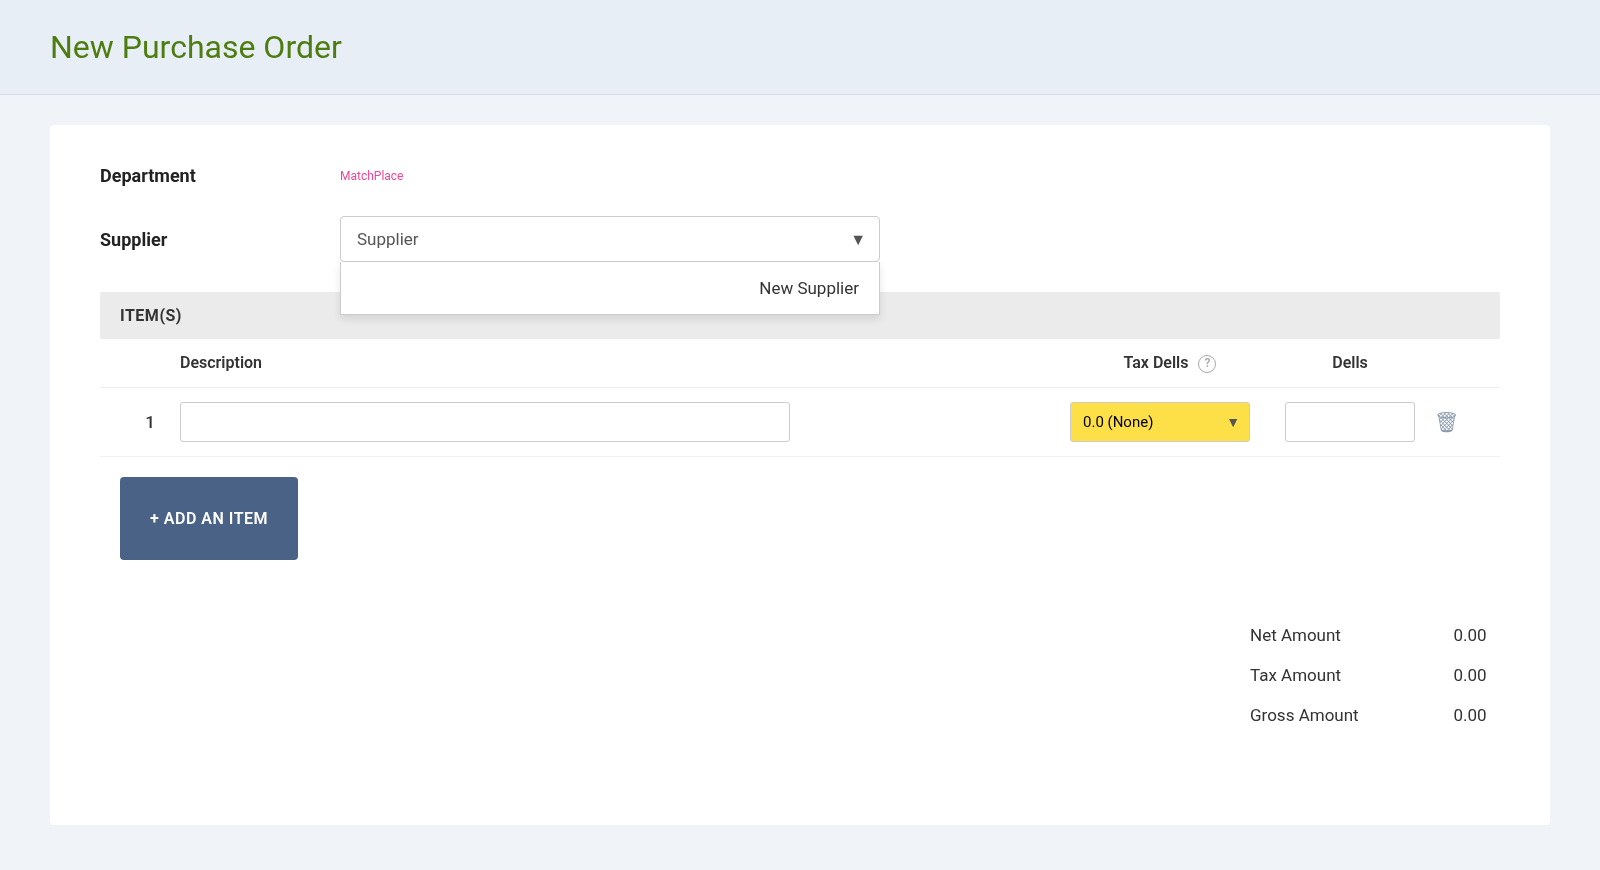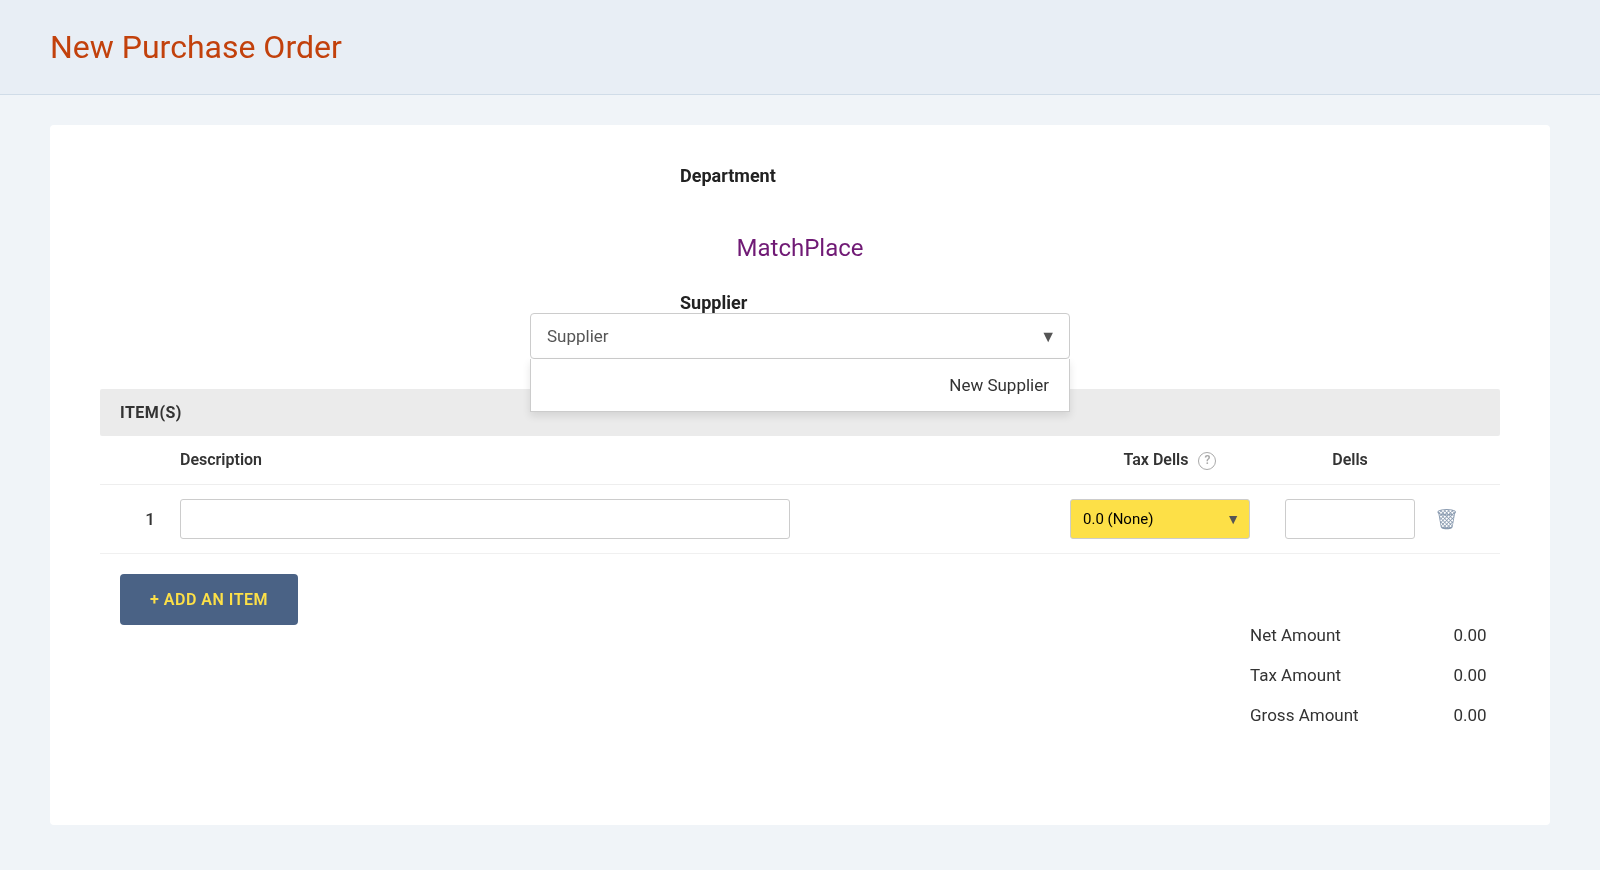--- a/index.html
+++ b/index.html
@@ -17,51 +17,49 @@
 
     .page-header {
       background: #e8eef5;
       padding: 28px 50px;
       border-bottom: 1px solid #d0dce8;
     }
 
     .page-title {
       font-size: 32px;
       font-weight: 400;
-      color: #c2410c;
+      color: #4d7c0f;
     }
 
     .page-content {
       background: #fff;
       margin: 30px 50px;
       border-radius: 4px;
       padding: 40px 50px;
       min-height: 700px;
       position: relative;
     }
 
     .form-group {
       display: flex;
       align-items: center;
       margin-bottom: 30px;
-      flex-direction: column;
     }
 
     .form-label {
       font-size: 18px;
       font-weight: 700;
       color: #222;
       width: 240px;
       flex-shrink: 0;
     }
 
     .form-value {
-      font-size: 24px;
-      color: #701a75;
-      margin-top: 48px;
+      font-size: 12px;
+      color: #ec4899;
     }
 
     .supplier-select-container {
       position: relative;
       width: 540px;
     }
 
     .supplier-select {
       width: 100%;
       padding: 12px 40px 12px 16px;
@@ -201,23 +199,23 @@
       background: none;
       border: none;
       cursor: pointer;
       color: #8a9bb0;
       font-size: 20px;
       padding: 4px;
     }
 
     .add-item-btn {
       background: #4a6285;
-      color: #fde047;
+      color: #ffffff;
       border: none;
-      padding: 16px 30px;
+      padding: 32px 30px;
       font-size: 16px;
       font-weight: 600;
       border-radius: 4px;
       cursor: pointer;
       margin: 20px 20px;
       letter-spacing: 0.5px;
     }
 
     .totals-section {
       position: absolute;

